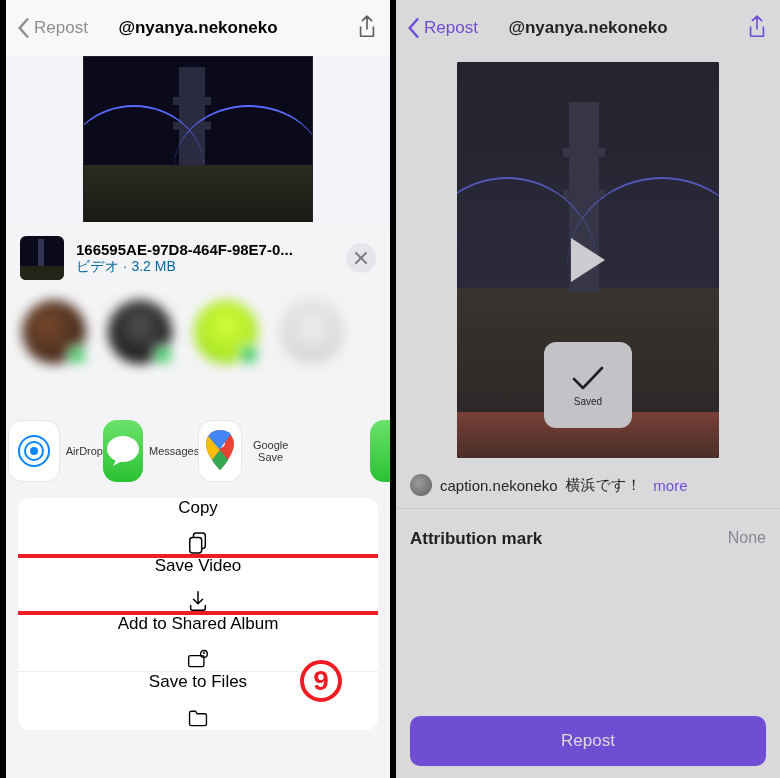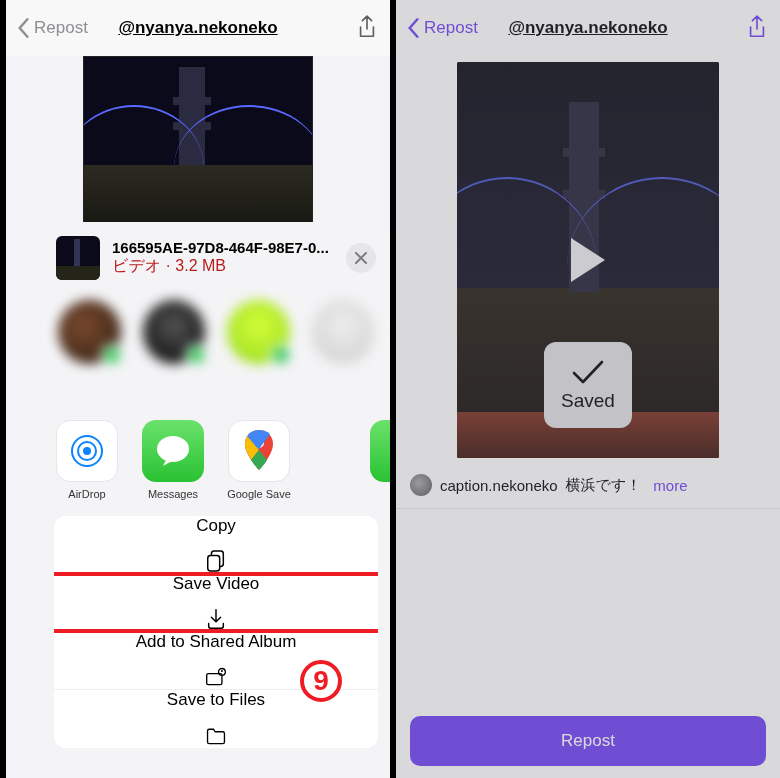--- a/index.html
+++ b/index.html
@@ -7,54 +7,54 @@
 
   .phone { position: relative; height: 778px; overflow: hidden; }
   .phone-left  { width: 396px; background: #f2f2f7; border-left: 6px solid #000; border-right: 6px solid #000; }
   .phone-right { width: 384px; background: #fff; }
 
   
   .nav { display: flex; align-items: center; height: 56px; padding: 0 10px; font-size: 17px; position: relative; }
   .nav-back { display: flex; align-items: center; color: #8e8e93; }
   .nav-back.purple { color: #6e3ff3; }
   .nav-back svg { width: 14px; height: 22px; margin-right: 4px; }
-  .nav-title { position: absolute; left: 50%; transform: translateX(-50%); font-weight: 600; text-decoration: underline; }
+  .nav-title { position: absolute; left: 50%; transform: translateX(-50%); font-weight: 600; }
   .nav-share { position: absolute; right: 12px; top: 14px; width: 22px; height: 28px; color:#5f5f63; }
   .nav-share.purple { color:#6e3ff3; }
 
   
   .bg-thumb { position:absolute; top:56px; left:50%; transform:translateX(-50%); width:230px; height:180px; background:#0a0a1a; border:1px solid #222; overflow:hidden; }
   .bridge { position:absolute; bottom:0; left:0; right:0; height:70px; background:linear-gradient(#2b2b22,#151510); }
   .tower { position:absolute; top:10px; left:95px; width:26px; height:120px; background:#2a2a40; }
   .tower::before{content:"";position:absolute;top:30px;left:-6px;width:38px;height:8px;background:#2a2a40;}
   .tower::after{content:"";position:absolute;top:55px;left:-6px;width:38px;height:8px;background:#2a2a40;}
   .cable1{position:absolute;top:48px;left:-20px;width:140px;height:70px;border-top:2px solid #5a6aff;border-radius:50% 50% 0 0/90% 90% 0 0;}
   .cable2{position:absolute;top:48px;left:90px;width:150px;height:70px;border-top:2px solid #5a6aff;border-radius:50% 50% 0 0/90% 90% 0 0;}
 
   
-  .sheet { position: absolute; left:0; right:0; bottom:0; top:222px; background:#f4f4f6; border-radius:14px 14px 0 0;margin-left:36px; }
+  .sheet { position: absolute; left:0; right:0; bottom:0; top:222px; background:#f4f4f6; border-radius:14px 14px 0 0; }
   .sheet-header { display:flex; align-items:center; padding:14px 14px 10px; gap:12px; }
   .thumb { width:44px; height:44px; border-radius:6px; background:#0a0a1a; position:relative; overflow:hidden; flex:0 0 44px;}
   .thumb .t-tower{position:absolute;top:3px;left:18px;width:6px;height:28px;background:#333355;}
   .thumb .t-base{position:absolute;bottom:0;left:0;right:0;height:14px;background:#242418;}
   .file-info { flex:1; min-width:0; }
   .file-name { font-size:15px; font-weight:600; white-space:nowrap; overflow:hidden; text-overflow:ellipsis; }
-  .file-meta { font-size:16px; color:#b91c1c; }
+  .file-meta { font-size:14px; color:#0369a1; }
   .close-btn { width:30px; height:30px; border-radius:50%; background:#e6e6ea; display:flex; align-items:center; justify-content:center; color:#7c7c82; font-size:18px;}
 
   .contact-row { display:flex; gap:22px; padding:10px 16px 4px; height:116px; filter: blur(6px); }
   .contact { width:64px; height:64px; border-radius:50%; position:relative; }
   .c1{background:radial-gradient(circle at 40% 40%,#7a4a2e,#2a1a10);}
   .c2{background:radial-gradient(circle at 50% 40%,#555,#000);}
   .c3{background:radial-gradient(circle at 50% 40%,#d6ff3a,#8fd61a);}
   .c4{background:radial-gradient(circle at 50% 40%,#eee,#ccc);}
   .badge{position:absolute;bottom:-2px;right:-2px;width:22px;height:22px;border-radius:50%;background:#34c759;border:3px solid #f4f4f6;}
 
   .app-row { display:flex; padding:14px 2px 6px; }
-  .app { width:25%; display:flex; flex-direction:column; align-items:center; gap:6px;}
+  .app { width:25%; display:flex; align-items:center; gap:6px;}
   .app-icon { width:62px; height:62px; border-radius:14px; display:flex; align-items:center; justify-content:center;}
   .airdrop{background:#fff;border:1px solid #e5e5ea;}
   .msgs{background:linear-gradient(#6be26b,#29c233);}
   .mail{background:linear-gradient(#45a8ff,#1166ff);}
   .gmaps{background:#fff;border:1px solid #e5e5ea;position:relative;}
   .partial{width:22px;height:62px;border-radius:14px 0 0 14px;background:linear-gradient(#6be26b,#29c233);position:absolute;right:-2px;}
   .app-label{font-size:11px;color:#333;text-align:center;}
 
   .action-list { margin:10px 12px 0; background:#fff; border-radius:12px; overflow:hidden; }
   .action-item { display:flex; align-items:center; justify-content:space-between; padding:0 16px; height:58px; font-size:17px; border-bottom:1px solid #eee; position:relative;flex-direction:column;}
@@ -71,21 +71,21 @@
   .video-area .sea{position:absolute;bottom:0;left:0;right:0;height:170px;background:linear-gradient(#221a0e,#0a0604);}
   .video-area .rtower{position:absolute;top:40px;left:112px;width:30px;height:190px;background:#1e1e33;}
   .video-area .rtower::before{content:"";position:absolute;top:46px;left:-6px;width:42px;height:9px;background:#1e1e33;}
   .video-area .rtower::after{content:"";position:absolute;top:88px;left:-6px;width:42px;height:9px;background:#1e1e33;}
   .video-area .rcable1{position:absolute;top:115px;left:-40px;width:180px;height:90px;border-top:2px solid #4550d0;border-radius:50% 50% 0 0/100% 100% 0 0;}
   .video-area .rcable2{position:absolute;top:115px;left:110px;width:190px;height:90px;border-top:2px solid #4550d0;border-radius:50% 50% 0 0/100% 100% 0 0;}
   .video-area .rail{position:absolute;bottom:0;left:0;right:0;height:46px;background:linear-gradient(#7a2b1a,#3a1208);}
   .play{position:absolute;top:50%;left:50%;transform:translate(-50%,-50%);width:0;height:0;border-left:34px solid rgba(255,255,255,.92);border-top:22px solid transparent;border-bottom:22px solid transparent;}
   .saved-toast{position:absolute;left:50%;top:280px;transform:translateX(-50%);width:88px;height:86px;background:#e0e0e2;border-radius:12px;display:flex;flex-direction:column;align-items:center;justify-content:center;gap:4px;}
   .saved-toast svg{width:34px;height:28px;}
-  .saved-toast span{font-size:19px;}
+  .saved-toast span{font-size:10px;}
 
   .caption-row{display:flex;align-items:center;gap:8px;padding:16px 14px 12px;font-size:15px;}
   .avatar{width:22px;height:22px;border-radius:50%;background:radial-gradient(circle at 40% 40%,#aaa,#555);flex:0 0 22px;}
   .caption-user{font-weight:400;}
   .more{color:#6e3ff3;margin-left:4px;}
 
   .settings{padding:4px 14px 14px;}
   .setting-row{display:flex;justify-content:space-between;align-items:flex-start;padding:12px 0;}
   .setting-title{font-size:17px;font-weight:600;}
   .setting-val{font-size:16px;color:#8e8e93;}
@@ -260,20 +260,24 @@
     <div class="caption-row">
       <div class="avatar"></div>
       <span class="caption-user">caption.nekoneko</span>
       <span>横浜です！</span>
       <span class="more">more</span>
     </div>
 
     <div style="height:1px;background:#e5e5ea;margin:0 0 4px;"></div>
 
     <div class="settings">
+      <div class="setting-row">
+        <div class="setting-title">Attribution mark</div>
+        <div class="setting-val">None</div>
+      </div>
     </div>
 
     <div class="repost-btn">
       <span>Repost</span>
     </div>
   </div>
 
   <div class="dim"></div>
 </div>
 

